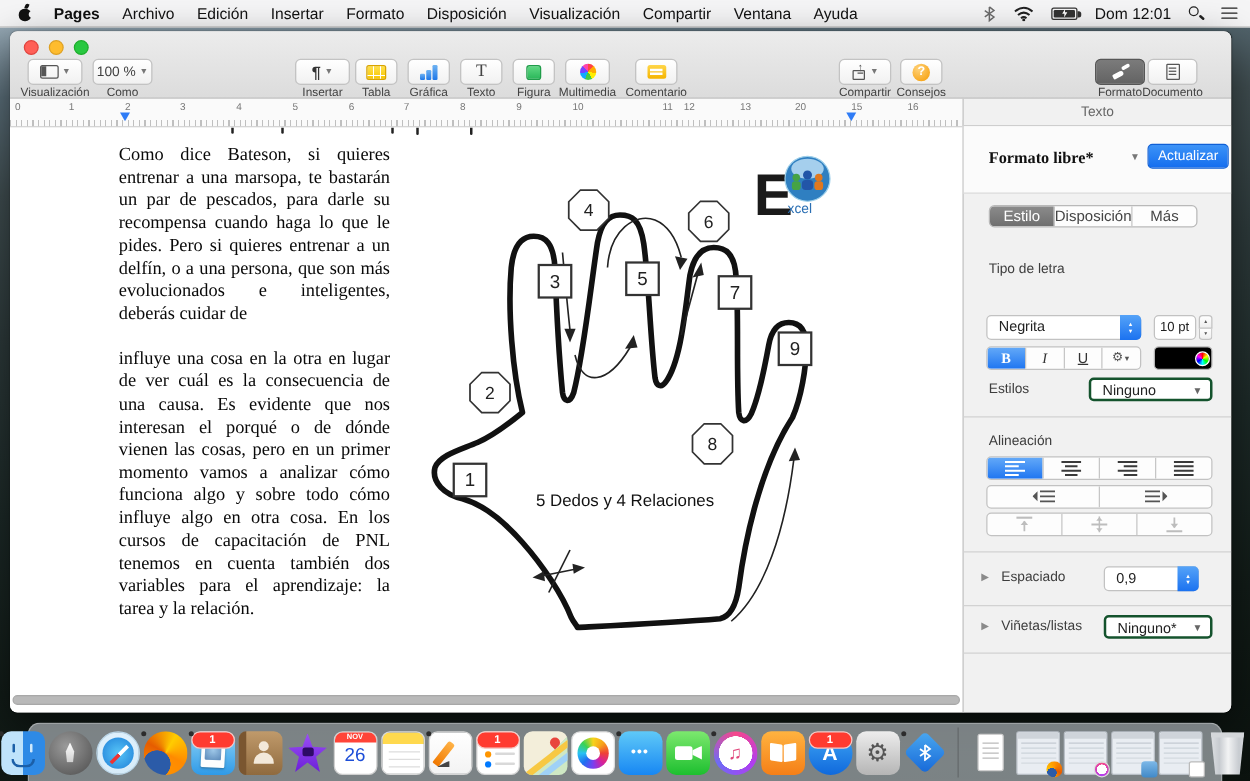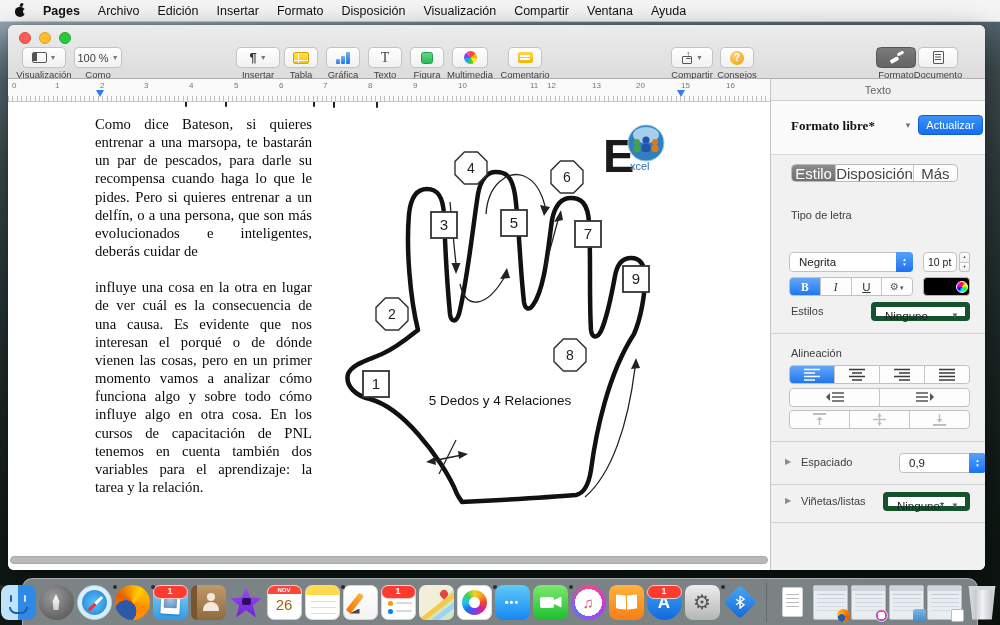--- a/index.html
+++ b/index.html
@@ -79,41 +79,41 @@
 .diagram{position:absolute;left:332px;top:0}
 
 
 .sidebar{position:absolute;left:762px;top:54px;width:215px;height:491px;background:#f1f1f1;border-left:1px solid #c4c4c4;font-size:11px;color:#3d3d3d}
 .sb-h{position:absolute;left:0;top:0;width:100%;height:22px;text-align:center;line-height:22px;color:#666;border-bottom:1px solid #cecece}
 .sb-white{position:absolute;left:0;top:22px;width:100%;height:54px;background:#fbfbfb;border-bottom:1px solid #d9d9d9}
 .stylename{position:absolute;left:20px;top:39px;font-family:"Liberation Serif",serif;font-weight:bold;font-size:13px;color:#111}
 .styletri{position:absolute;left:133px;top:42px;font-size:8px;color:#777}
 .updbtn{position:absolute;left:147px;top:36px;width:65px;height:20px;background:linear-gradient(#3c93f7,#156eef);border:1px solid #0f5fd6;border-radius:4px;color:#fff;font-size:11px;text-align:center;line-height:19px}
 .seg3{position:absolute;left:20px;top:85px;width:167px;height:18px;display:flex;border:1px solid #b9b9b9;border-radius:4.5px;background:#fdfdfd;overflow:hidden}
-.seg3 div{flex:1;text-align:center;line-height:17px;font-size:15px;color:#444;border-right:1px solid #c6c6c6}
+.seg3 div{flex:1;text-align:center;line-height:17px;font-size:12px;color:#444;border-right:1px solid #c6c6c6}
 .seg3 div:last-child{border-right:none}
 .seg3 .on{background:linear-gradient(#8b8b8b,#6f6f6f);color:#fff}
 .sb-lab{position:absolute;left:20px;font-size:11px;color:#3d3d3d}
 .sel{position:absolute;background:#fff;border:1px solid #c2c2c2;border-radius:4px;font-size:11.5px;color:#222}
 .sel .vtext{position:absolute;left:9px;top:3px}
 .bluestep{position:absolute;right:-1px;top:-1px;bottom:-1px;width:17px;background:linear-gradient(#55a3f8,#1b72f0);border-radius:0 4px 4px 0;display:flex;flex-direction:column;align-items:center;justify-content:center;color:#fff;font-size:4.5px;line-height:5px}
 .graystep{position:absolute;left:188px;width:11px;height:20px;display:flex;flex-direction:column}
 .graystep i{flex:1;background:linear-gradient(#fff,#eee);border:1px solid #c2c2c2;font-style:normal;font-size:4px;color:#555;text-align:center;line-height:8px}
 .graystep i:first-child{border-radius:3px 3px 0 0}
 .graystep i:last-child{border-radius:0 0 3px 3px;border-top:none}
 .biu{position:absolute;left:18px;top:198px;width:124px;height:19px;display:flex;border:1px solid #c2c2c2;border-radius:4px;background:#fdfdfd;overflow:hidden}
 .biu div{flex:1;text-align:center;line-height:18px;font-size:11.5px;color:#333;border-right:1px solid #c6c6c6}
 .biu div:last-child{border-right:none}
 .biu .on{background:linear-gradient(#63a9f8,#2076f1);color:#fff}
 .biu .bi{font-family:"Liberation Serif",serif;font-weight:bold}
 .biu .ii{font-family:"Liberation Serif",serif;font-style:italic}
 .biu .ui{text-decoration:underline}
 .colorwell{position:absolute;left:152px;top:198px;width:47px;height:19px;border:1px solid #b5b5b5;border-radius:4px;background:#000;overflow:hidden}
 .colorwell i{position:absolute;right:1.5px;top:3px;width:12px;height:12px;border-radius:50%;background:conic-gradient(#f00,#ff0,#0f0,#0ff,#00f,#f0f,#f00);border:1px solid #fff}
-.ddown{position:absolute;background:#fff;border:5px solid #14532d;border-radius:4px;font-size:11.5px;color:#222}
+.ddown{position:absolute;background:#fff;border:2px solid #14532d;border-radius:4px;font-size:11.5px;color:#222}
 .ddown .vtext{position:absolute;left:9px;top:3px}
 .ddown .dchv{position:absolute;right:6px;top:4px;font-size:8px;color:#666}
 .sb-div{position:absolute;left:0;width:100%;height:1px;background:#d2d2d2}
 .alrow{position:absolute;left:18px;width:181px;height:19px;display:flex;border:1px solid #c2c2c2;border-radius:4px;background:#fdfdfd;overflow:hidden}
 .alrow div{flex:1;display:flex;align-items:center;justify-content:center;border-right:1px solid #c6c6c6}
 .alrow div:last-child{border-right:none}
 .alrow .on{background:linear-gradient(#63a9f8,#2076f1)}
 .disc{position:absolute;left:14px;font-size:8px;color:#8a8a8a}
 
 
@@ -135,21 +135,21 @@
 .ml i{position:absolute;left:8px;top:6px;width:19px;height:23px;background:#fdfdfd;border-radius:1px;transform:rotate(3deg);box-shadow:0 1px 2px rgba(0,0,0,.3)}
 .ml u{position:absolute;left:11px;top:10px;width:13px;height:13px;background:radial-gradient(circle at 50% 40%,#9ec7e8,#5a88b8);border-radius:1px;transform:rotate(3deg)}
 .cnt{border-radius:7px;background:linear-gradient(#c09a6b,#8f6a3e)}
 .cnt::before{content:"";position:absolute;left:0;top:0;bottom:0;width:6px;background:#7a5630;border-radius:7px 0 0 7px}
 .cnt i{position:absolute;left:16px;top:8px;width:8px;height:8px;border-radius:50%;background:#f3e9da}
 .cnt u{position:absolute;left:12px;top:17px;width:16px;height:9px;border-radius:8px 8px 0 0;background:#f3e9da}
 .imv i{width:31px;height:31px;background:linear-gradient(#9a4ef5,#6c1fd8);clip-path:polygon(50% 0,63% 35%,100% 38%,72% 61%,82% 100%,50% 76%,18% 100%,28% 61%,0 38%,37% 35%)}
 .imv u{position:absolute;left:13px;top:13px;width:9px;height:7px;background:#2d0b66;border-radius:2px}
 .cal{border-radius:7px;background:#fff;border:1px solid #d0d0d0;flex-direction:column}
 .calm{display:block;width:100%;background:#ff4438;color:#fff;font-size:6px;text-align:center;border-radius:6px 6px 0 0;padding:1px 0}
-.cald{display:block;text-align:center;font-size:15px;color:#a16207;font-weight:normal;line-height:22px}
+.cald{display:block;text-align:center;font-size:15px;color:#1d4ed8;font-weight:normal;line-height:22px}
 .nts{border-radius:7px;background:linear-gradient(#ffd94e 0 9px,#fff 9px);border:1px solid #d8d8d8}
 .nts i{position:absolute;left:5px;top:15px;width:25px;height:1.5px;background:#ddd;box-shadow:0 6px 0 #ddd,0 12px 0 #ddd}
 .pgs{border-radius:7px;background:linear-gradient(#fff,#f3f3f3);border:1px solid #d5d5d5}
 .pgs i{position:absolute;left:8px;top:6px;width:6px;height:22px;background:linear-gradient(#ffb347,#f07800);border-radius:2px 2px 1px 1px;transform:rotate(38deg)}
 .pgs u{position:absolute;left:6px;bottom:5px;width:10px;height:5px;background:#444;clip-path:polygon(0 100%,100% 0,100% 100%)}
 .rmd{border-radius:7px;background:#fff;border:1px solid #d5d5d5}
 .rmd i{position:absolute;left:6px;width:5px;height:5px;border-radius:50%}
 .rmd i::after{content:"";position:absolute;left:8px;top:1.5px;width:16px;height:2px;background:#d9d9d9;border-radius:1px}
 .mps{border-radius:7px;background:linear-gradient(135deg,#f3eeda 0 55%,#cfe8c4 55%);overflow:hidden}
 .mps i{position:absolute;left:-4px;top:20px;width:46px;height:5px;background:#f7c843;transform:rotate(-38deg);box-shadow:0 8px 0 #9fd1f7}
@@ -204,20 +204,46 @@
   <span class="mitem b">Pages</span>
   <span class="mitem">Archivo</span>
   <span class="mitem">Edición</span>
   <span class="mitem">Insertar</span>
   <span class="mitem">Formato</span>
   <span class="mitem">Disposición</span>
   <span class="mitem">Visualización</span>
   <span class="mitem">Compartir</span>
   <span class="mitem">Ventana</span>
   <span class="mitem">Ayuda</span>
+  <span class="mright">
+    <svg width="11" height="14" viewBox="0 0 12 14">
+        <path d="M6 1 L6 13 L10 9.8 L2 4.2 M6 1 L10 4.2 L2 9.8" stroke="#6b6b6b" stroke-width="1.3" fill="none"></path>
+      </svg>
+    <svg width="16" height="12" viewBox="0 0 16 12">
+        <path d="M1 4.2 Q8 -1.8 15 4.2" stroke="#222" stroke-width="1.7" fill="none"></path>
+        <path d="M3.4 7 Q8 3.2 12.6 7" stroke="#222" stroke-width="1.7" fill="none"></path>
+        <path d="M5.8 9.6 Q8 7.9 10.2 9.6" stroke="#222" stroke-width="1.7" fill="none"></path>
+        <circle cx="8" cy="11" r="1.2" fill="#222"></circle>
+      </svg>
+    <span class="batt">
+        <i></i>
+        <u></u>
+        <b></b>
+      </span>
+    <span class="clock">Dom 12:01</span>
+    <span class="spot">
+        <i></i>
+        <u></u>
+      </span>
+    <span class="nclist">
+        <i style="top:0"></i>
+        <i style="top:4px"></i>
+        <i style="top:8px"></i>
+      </span>
+  </span>
 </div>
 
 <div class="window">
   <div class="titlebar">
     <span class="tl r"></span>
     <span class="tl y"></span>
     <span class="tl g"></span>
 
     <div class="tbtn" style="left:14px;width:44px">
         <span class="vis-ic"></span>
@@ -526,21 +552,21 @@
             <line x1="0" y1="12" x2="13" y2="12" stroke="#bdbdbd" stroke-width="1.8"></line>
             <line x1="6.5" y1="1" x2="6.5" y2="9" stroke="#bdbdbd" stroke-width="1.4"></line>
             <polygon points="3.5,6 9.5,6 6.5,9.5" fill="#bdbdbd"></polygon>
           </svg>
       </div>
     </div>
 
     <div class="sb-div" style="top:362px"></div>
     <span class="disc" style="top:378px">▶</span>
     <div class="sb-lab" style="left:30px;top:377px">Espaciado</div>
-    <div class="sel" style="left:128px;top:374px;width:87px;height:20px">
+    <div class="sel" style="left:112px;top:374px;width:76px;height:20px">
       <span class="vtext">0,9</span>
       <span class="bluestep">
           <span>▲</span>
           <span>▼</span>
         </span>
     </div>
 
     <div class="sb-div" style="top:405px"></div>
     <span class="disc" style="top:417px">▶</span>
     <div class="sb-lab" style="left:30px;top:416px">Viñetas/listas</div>

